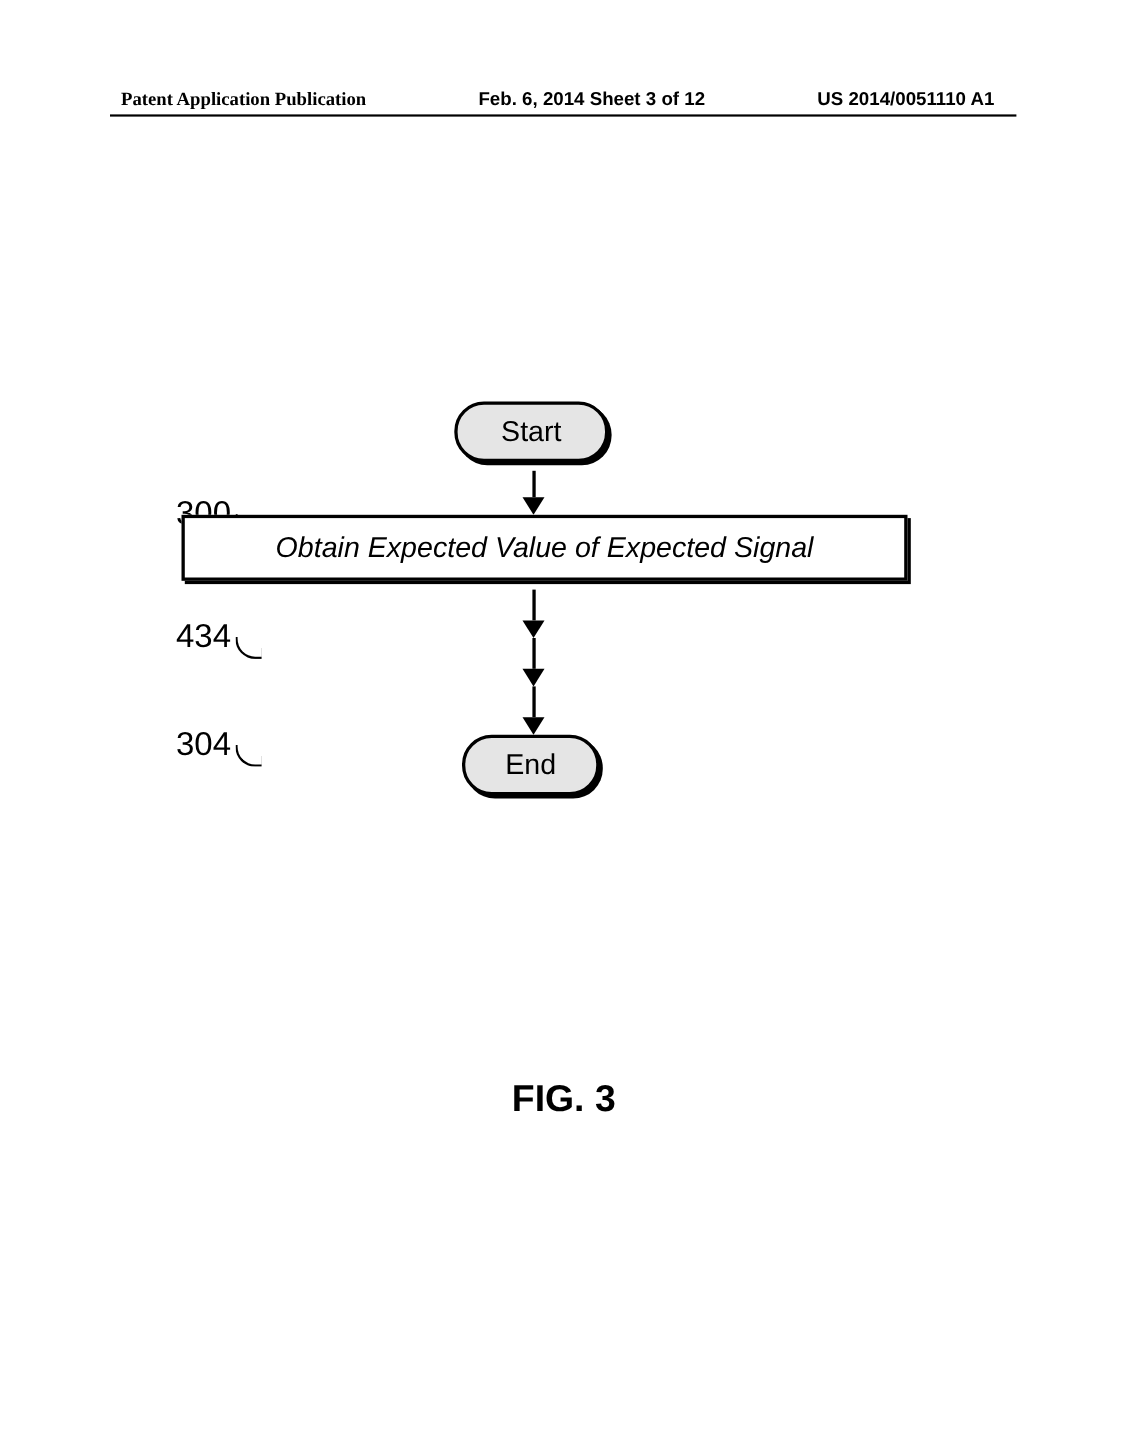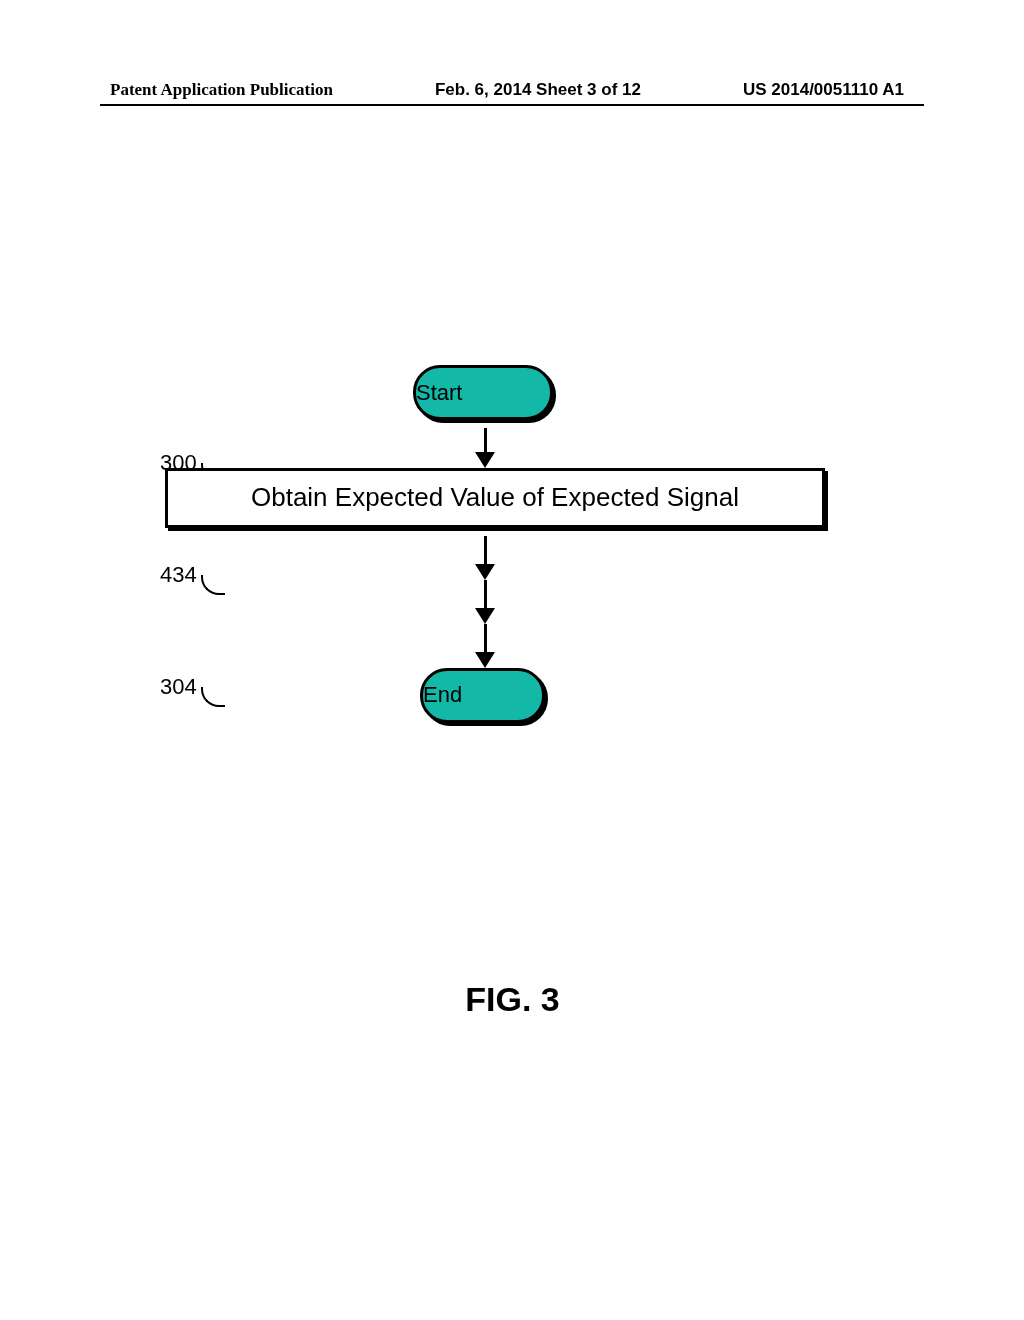--- a/index.html
+++ b/index.html
@@ -47,43 +47,45 @@
       position: absolute;
       top: 365px;
       left: 165px;
       width: 695px;
     }
     .terminal {
       position: relative;
       left: 248px;
       width: 140px;
       height: 55px;
-      background: #14b8a6;
+      background: #e5e5e5;
       border: 3px solid #000;
       border-radius: 27px;
       display: flex;
       align-items: center;
-      font-size: 22px;
+      justify-content: center;
+      font-size: 26px;
       box-shadow: 3px 3px 0 #000;
       margin-bottom: 8px;
     }
     .process {
       position: relative;
       width: 660px;
       background: white;
       border: 3px solid #000;
       display: flex;
       align-items: center;
       justify-content: center;
       font-size: 26px;
       text-align: center;
       box-shadow: 3px 3px 0 #000;
       margin-bottom: 8px;
       padding: 12px 18px;
       line-height: 1.15;
+      font-style: italic;
     }
     .arrow-container {
       position: relative;
       left: 310px;
       width: 20px;
       margin-bottom: 0;
     }
     .arrow-line {
       width: 3px;
       background: #000;
@@ -92,21 +94,21 @@
     .arrow-head {
       width: 0;
       height: 0;
       border-left: 10px solid transparent;
       border-right: 10px solid transparent;
       border-top: 16px solid #000;
       margin: 0 auto;
     }
     .step-label {
       position: absolute;
-      font-size: 22px;
+      font-size: 30px;
       display: flex;
       align-items: center;
     }
     .label-hook {
       display: inline-block;
       width: 24px;
       height: 20px;
       border-left: 2.5px solid #000;
       border-bottom: 2.5px solid #000;
       border-bottom-left-radius: 18px;
@@ -163,21 +165,21 @@
     <span>434</span>
     <span class="label-hook"></span>
   </div>
 
 
   <div class="arrow-container">
     <div class="arrow-line" style="height:28px"></div>
     <div class="arrow-head"></div>
   </div>
 
-  <div class="step-label" style="top:309px; left:-5px">
+  <div class="step-label" style="top:295px; left:-5px">
     <span>304</span>
     <span class="label-hook"></span>
   </div>
 
 
   <div class="arrow-container">
     <div class="arrow-line" style="height:28px"></div>
     <div class="arrow-head"></div>
   </div>
 

